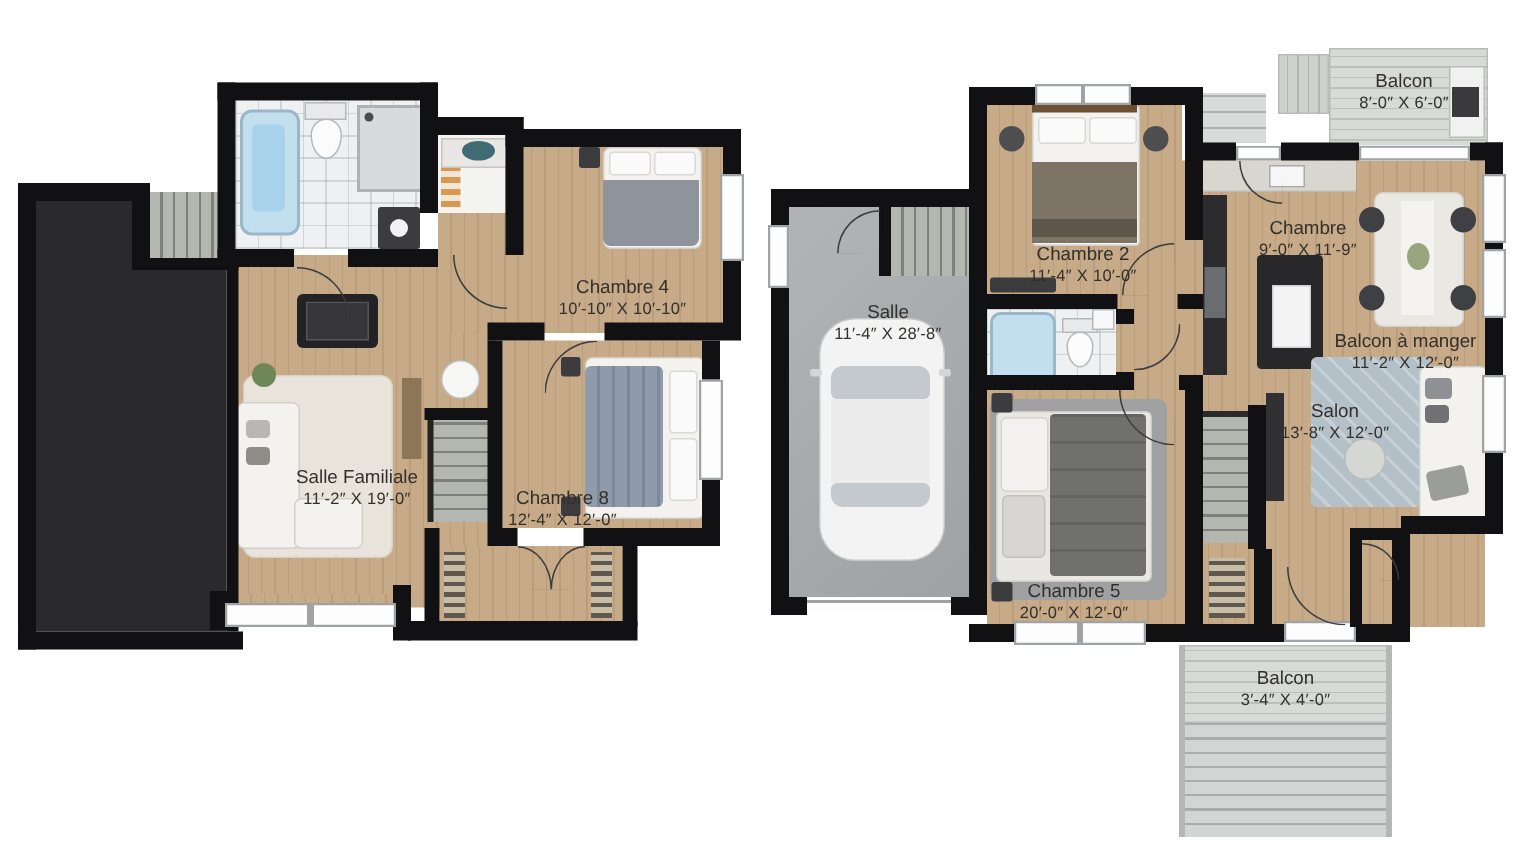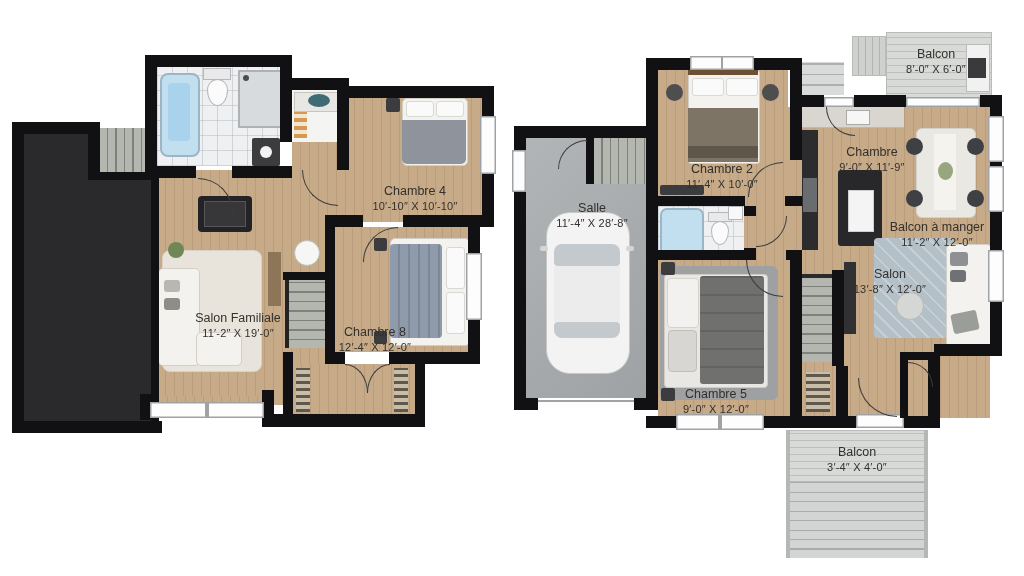--- a/index.html
+++ b/index.html
@@ -128,21 +128,21 @@
     <div class="arc arc-bl" style="left:302px;top:170px;width:35px;height:35px;"></div>
     <div class="arc arc-tl" style="left:363px;top:227px;width:34px;height:34px;"></div>
     <div class="arc arc-tr" style="left:345px;top:364px;width:22px;height:28px;"></div>
     <div class="arc arc-tl" style="left:367px;top:364px;width:22px;height:28px;"></div>
 
     <div class="label" style="left:350px;top:183px;width:130px;">
       <div class="nm">Chambre 4</div>
       <div class="dm">10′-10″ X 10′-10″</div>
     </div>
     <div class="label" style="left:173px;top:310px;width:130px;">
-      <div class="nm">Salon Familiale</div>
+      <div class="nm">Salle Familiale</div>
       <div class="dm">11′-2″ X 19′-0″</div>
     </div>
     <div class="label" style="left:310px;top:324px;width:130px;">
       <div class="nm">Chambre 8</div>
       <div class="dm">12′-4″ X 12′-0″</div>
     </div>
   </div>
 
   <div>
 
@@ -293,21 +293,21 @@
     <div class="label" style="left:867px;top:219px;width:140px;">
       <div class="nm">Balcon à manger</div>
       <div class="dm">11′-2″ X 12′-0″</div>
     </div>
     <div class="label" style="left:830px;top:266px;width:120px;">
       <div class="nm">Salon</div>
       <div class="dm">13′-8″ X 12′-0″</div>
     </div>
     <div class="label" style="left:651px;top:386px;width:130px;">
       <div class="nm">Chambre 5</div>
-      <div class="dm">9′-0″ X 12′-0″</div>
+      <div class="dm">20′-0″ X 12′-0″</div>
     </div>
     <div class="label" style="left:881px;top:46px;width:110px;">
       <div class="nm">Balcon</div>
       <div class="dm">8′-0″ X 6′-0″</div>
     </div>
     <div class="label" style="left:797px;top:444px;width:120px;">
       <div class="nm">Balcon</div>
       <div class="dm">3′-4″ X 4′-0″</div>
     </div>
   </div>

